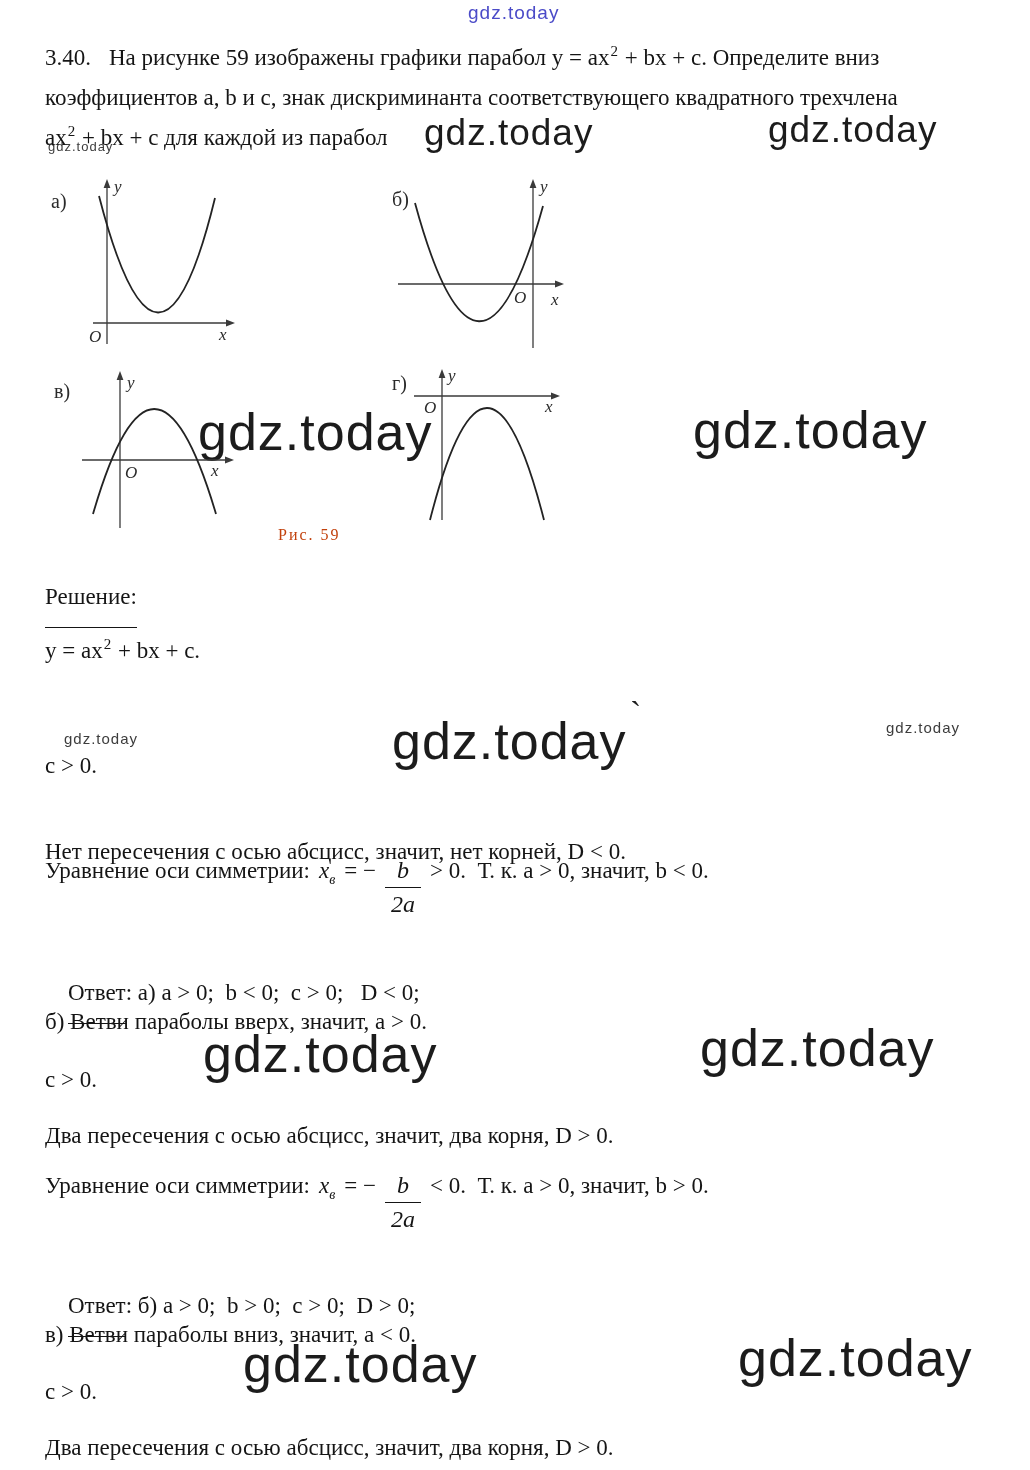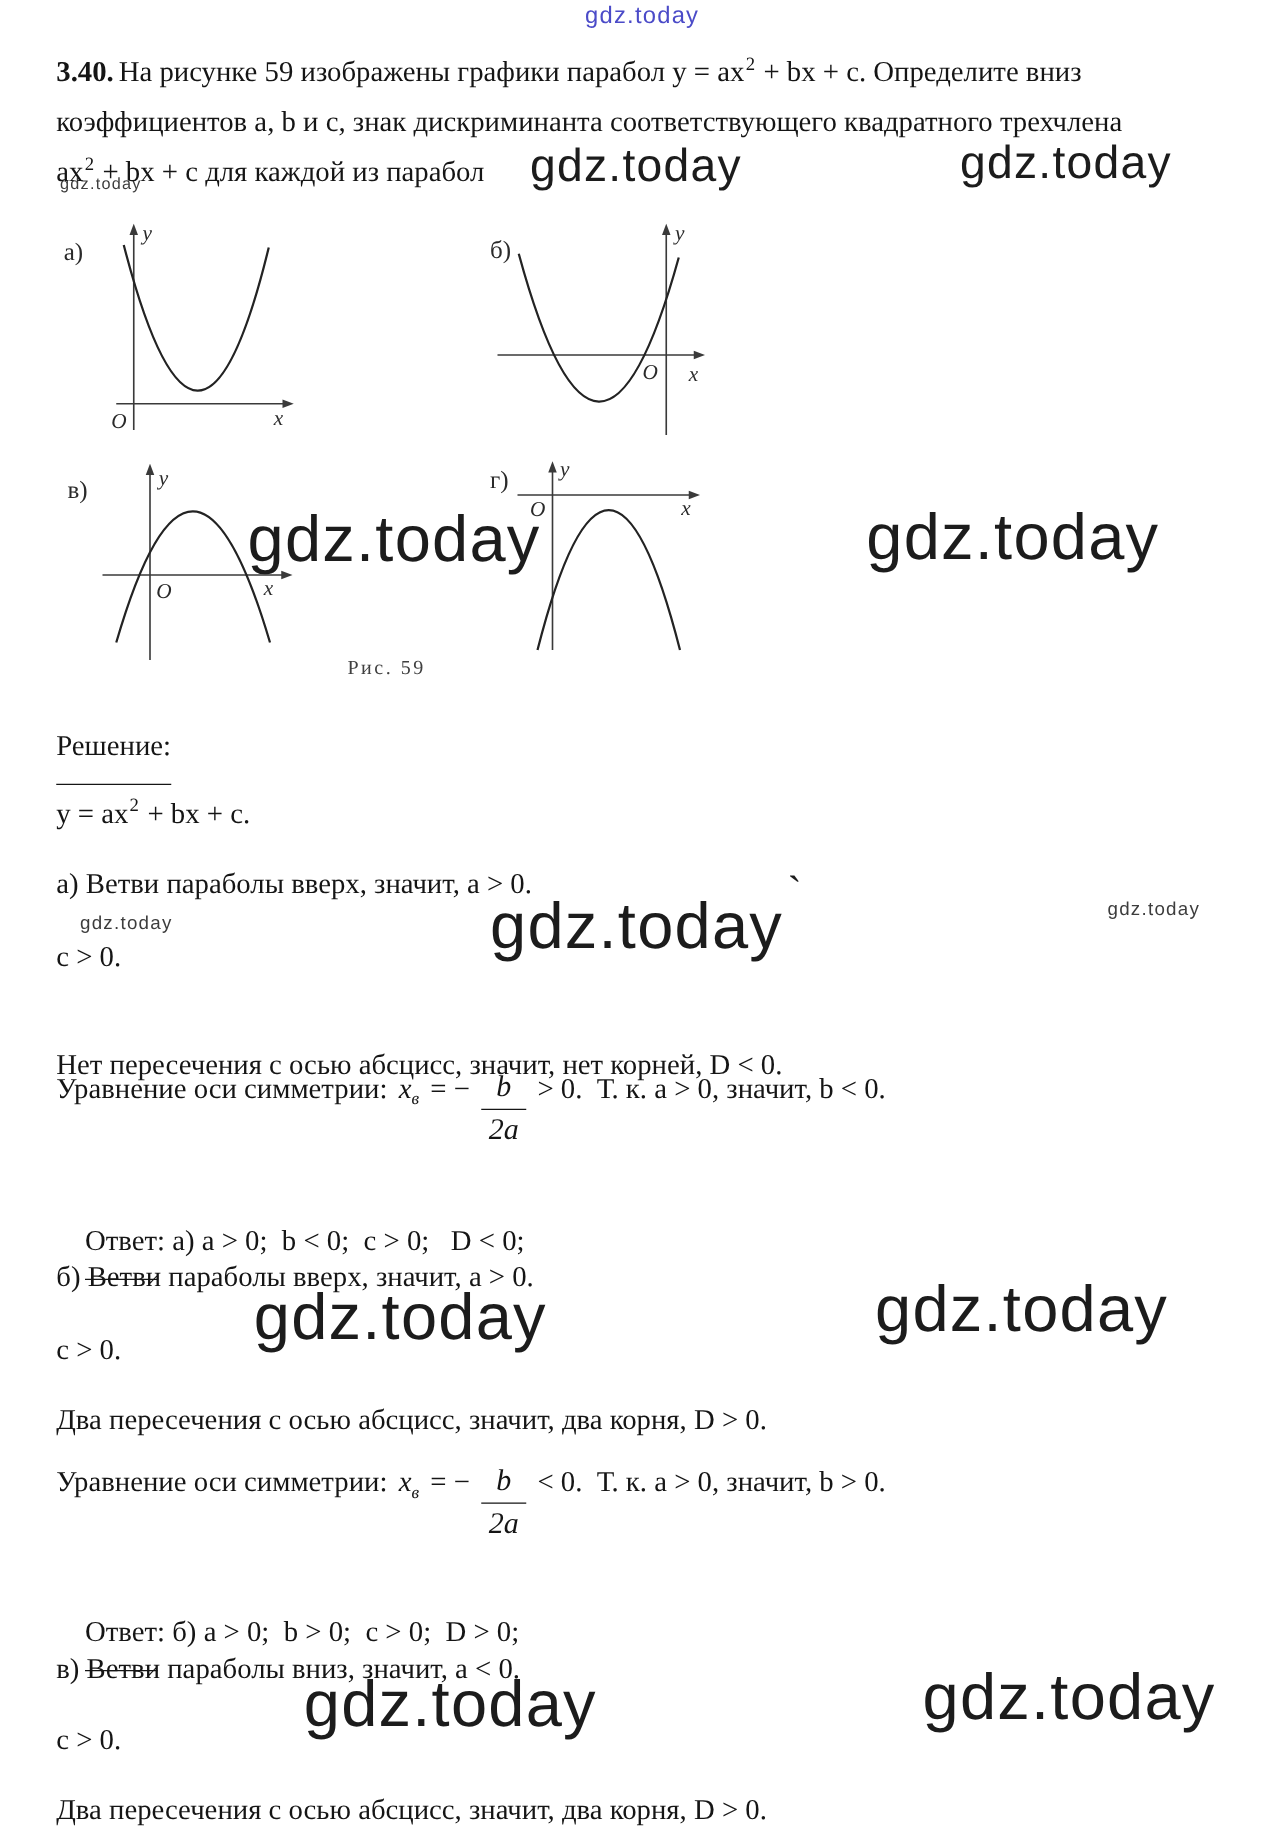--- a/index.html
+++ b/index.html
@@ -2,21 +2,21 @@
 <html><head>
 <meta charset="utf-8">
 <style>
   html,body{margin:0;padding:0;background:#fff;}
   #page{position:relative;width:1030px;height:1470px;background:#ffffff;overflow:hidden;
         font-family:"Liberation Serif", serif;color:#151515;}
 
   .abs{position:absolute;}
   .t{font-size:23px;line-height:28px;white-space:nowrap;}
   .pre{white-space:pre;}
-  .bold{font-weight:bold;margin-right:4px;}
+  .bold{font-weight:normal;margin-right:18px;}
   .ul{border-bottom:1.6px solid #151515;padding-bottom:18px;}
   .sup{font-size:15px;position:relative;top:-9px;margin:0 1px;}
 
   
   .wm{font-family:"Liberation Sans", sans-serif;color:#1c1c1c;white-space:nowrap;}
   .wm-big{font-size:52px;letter-spacing:1px;font-weight:400;}
   .wm-hdr{font-size:37px;letter-spacing:1px;}
   .wm-sm{font-size:15px;color:#3d3d3d;letter-spacing:1px;}
   .wm-top{font-size:19px;color:#4b4bc8;letter-spacing:1px;}
   .wm-tick{font-size:34px;color:#1c1c1c;font-family:"Liberation Serif",serif;}
@@ -30,21 +30,21 @@
   .mvar sub{font-size:14px;font-style:italic;}
 
   
   svg.g{position:absolute;}
   svg.g line{stroke:#3a3a3a;stroke-width:1.3;}
   svg.g polygon{fill:#3a3a3a;}
   svg.g .curve{fill:none;stroke:#232323;stroke-width:1.8;}
   svg.g text{font-family:"Liberation Serif",serif;font-style:italic;font-size:17px;fill:#2a2a2a;}
   svg.g text.lbl{font-style:normal;font-size:20px;}
 
-  .caption{font-size:16px;letter-spacing:2px;color:#404040;}
+  .caption{font-size:16px;letter-spacing:2px;color:#c2410c;}
 </style>
 </head>
 <body>
 
 <div id="page">
 
   <div class="abs wm wm-top" style="left:468px;top:2px;">gdz.today</div>
   <div class="abs wm wm-hdr" style="left:424px;top:112px;">gdz.today</div>
   <div class="abs wm wm-hdr" style="left:768px;top:109px;">gdz.today</div>
   <div class="abs wm wm-sm" style="left:48px;top:139px;font-size:13px;">gdz.today</div>
@@ -120,21 +120,20 @@
   <div class="abs caption" style="left:278px;top:526px;">Рис. 59</div>
 
   <div class="abs t" style="left:45px;top:583px;">
     <span class="ul">Решение:</span>
   </div>
 
   <div class="abs t" style="left:45px;top:637px;">
     <span>y = ax</span><span class="sup">2</span><span> + bx + c.</span>
   </div>
 
-  <div class="abs t" style="left:45px;top:693px;">а) Ветви параболы вверх, значит, a &gt; 0.</div>
   <div class="abs t" style="left:45px;top:752px;">c &gt; 0.</div>
   <div class="abs t" style="left:45px;top:838px;">Нет пересечения с осью абсцисс, значит, нет корней, D &lt; 0.</div>
 
   <div class="formula" style="left:45px;top:857px;height:84px;">
     <span class="t">Уравнение оси симметрии:</span>
     <span class="mvar t"><i>x</i><sub>в</sub></span>
     <span class="t">= −</span>
     <span class="frac">
       <span class="num">b</span>
       <span class="den">2a</span>

